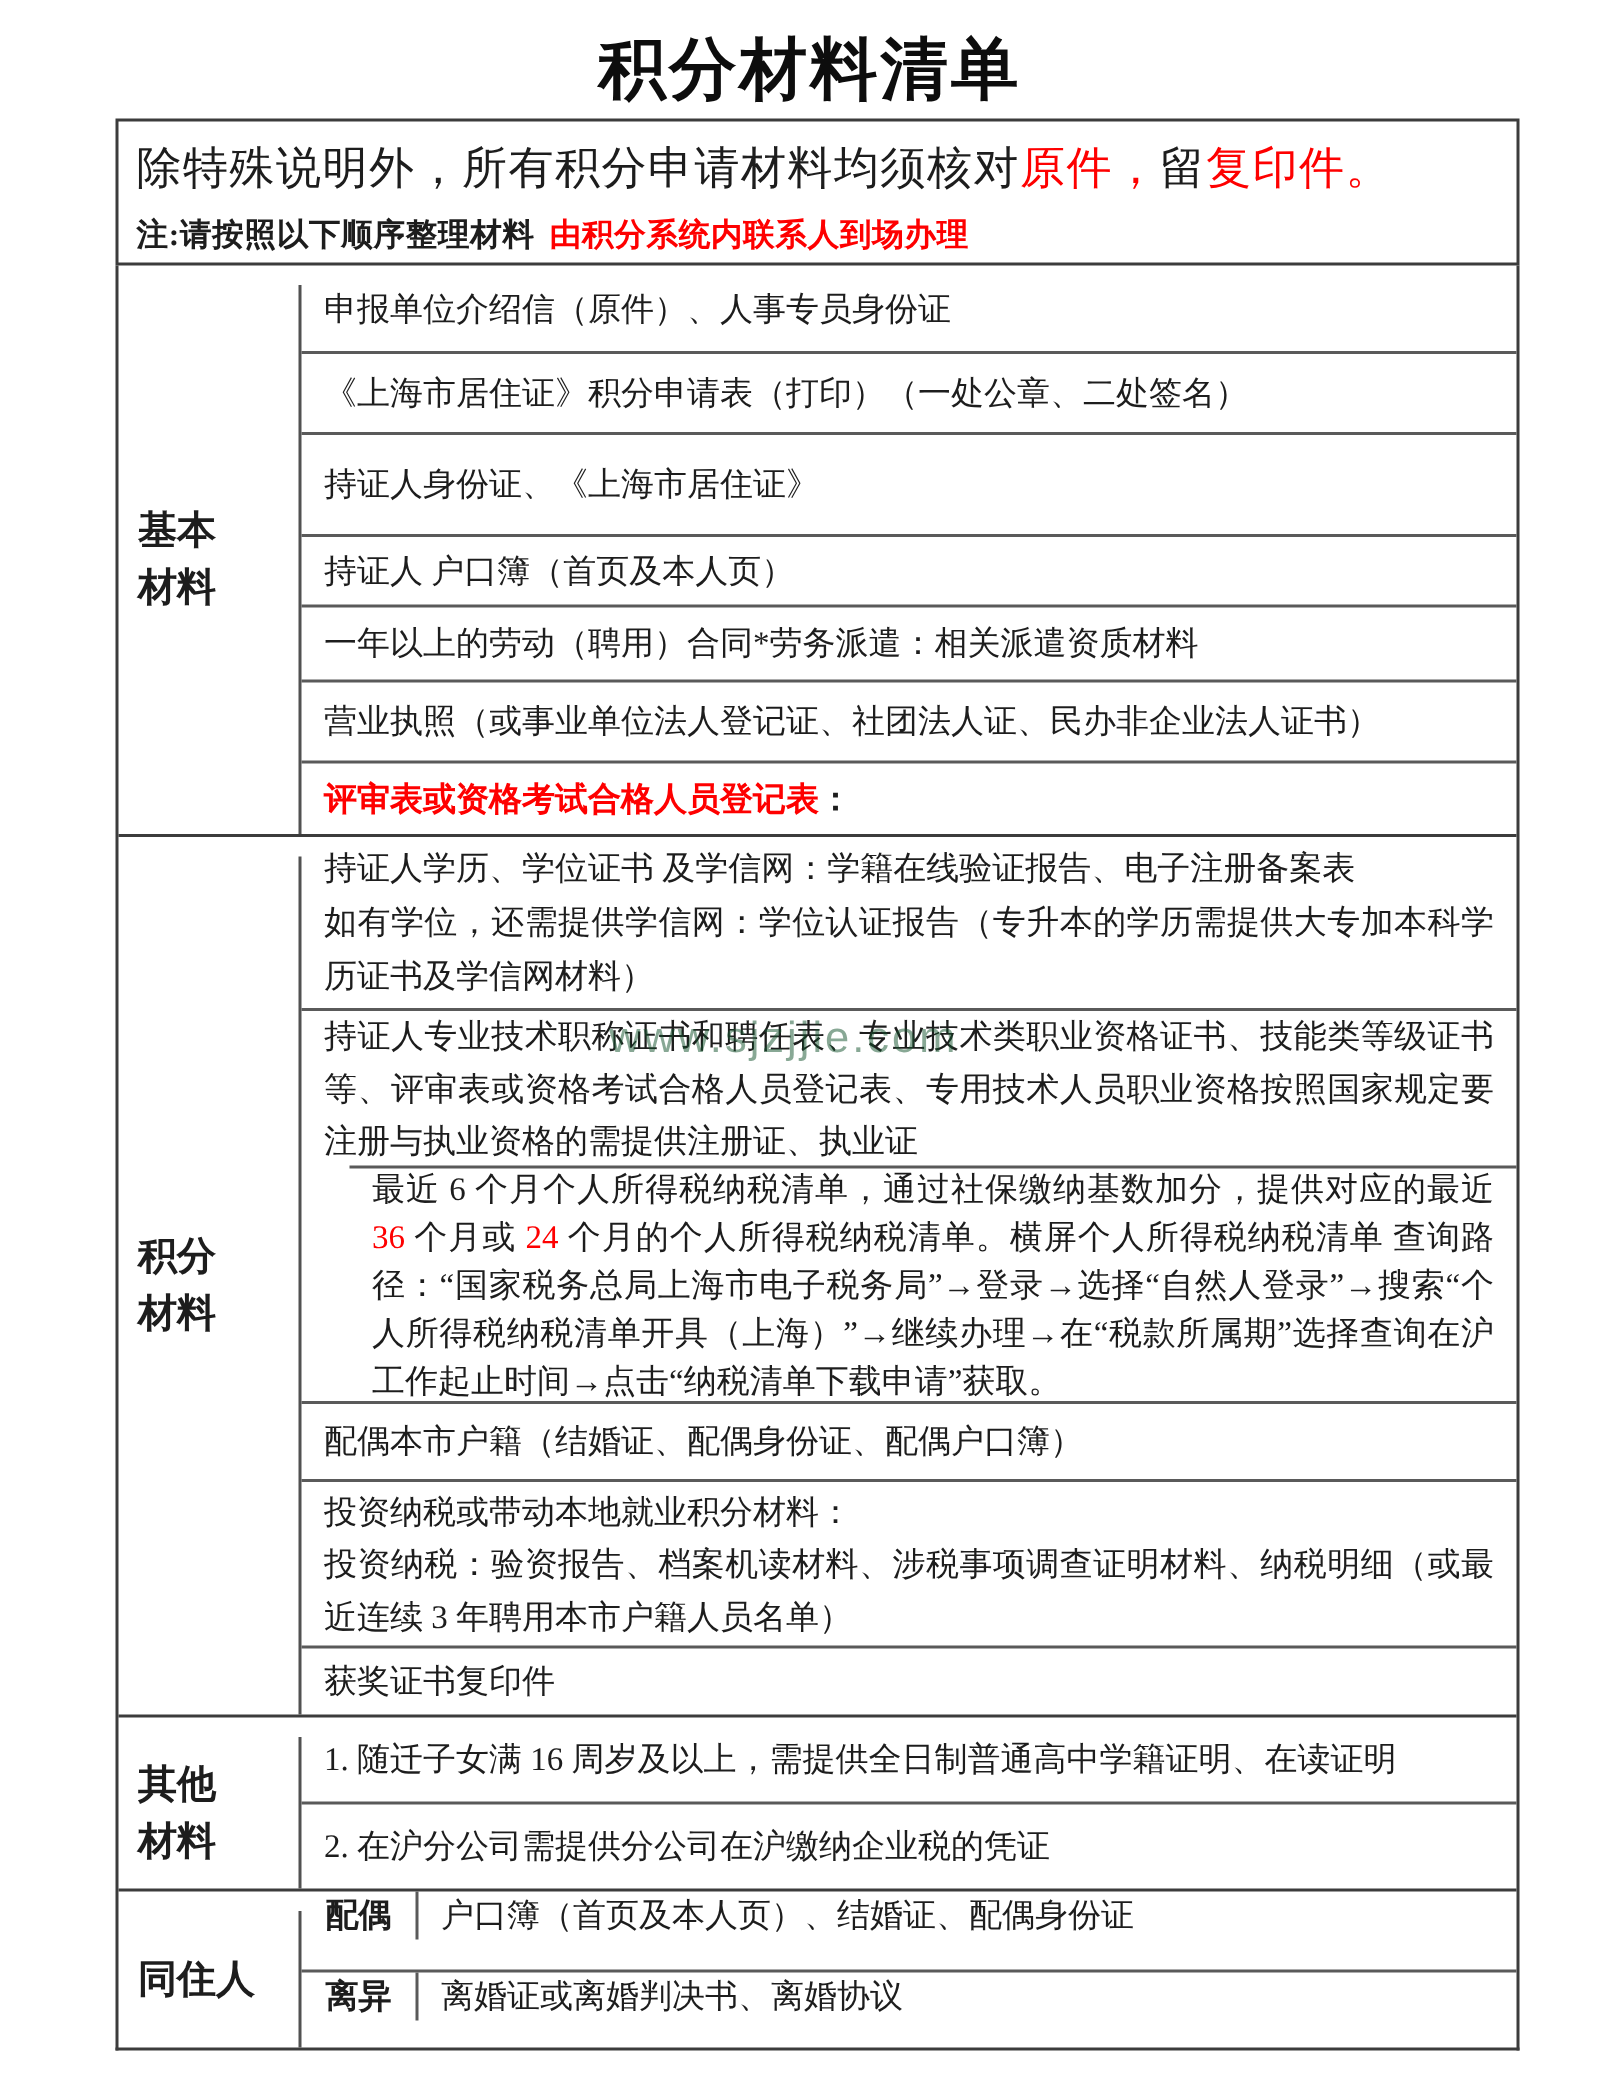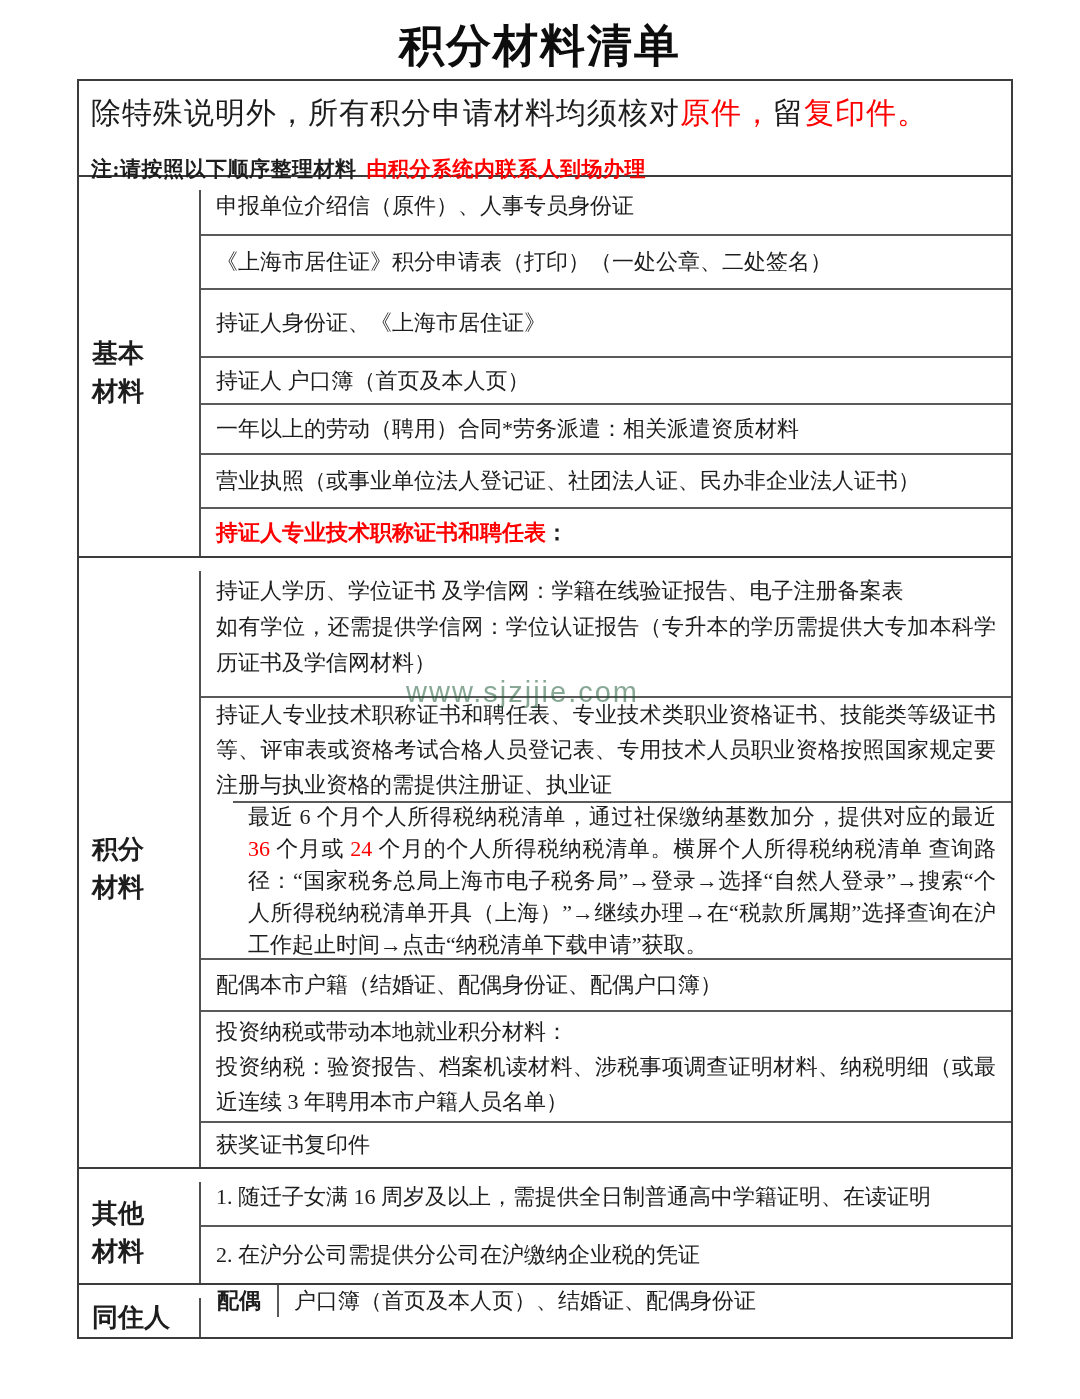--- a/index.html
+++ b/index.html
@@ -16,21 +16,21 @@
     font-family: "Liberation Sans", "DejaVu Sans", sans-serif;
     font-size: 45px; font-weight: 700; letter-spacing: 2px;
     color: #0d0d0d;
   }
   .sheet { width: 936px; margin-left: 77px; }
   .notice-box {
     border: 2px solid #3c3c3c;
     height: 98px; padding: 12px 12px 0 12px;
   }
   .notice-line1 { font-size: 30px; line-height: 40px; letter-spacing: 1px; }
-  .notice-line2 { font-size: 21px; font-weight: 700; margin-top: 22px; letter-spacing: 0.5px; }
+  .notice-line2 { font-size: 21px; font-weight: 700; margin-top: 9px; letter-spacing: 0.5px; }
   .notice-line2 .black-part { margin-right: 10px; }
   .red { color: #fe0000; }
   .bold { font-weight: 700; }
 
   .doc-table { border: 2px solid #3c3c3c; border-top: none; }
   .section { display: flex; align-items: stretch; border-top: 2px solid #3c3c3c; }
   .section:first-child { border-top: none; }
   .label-cell {
     flex: 0 0 122px; border-right: 2px solid #515151;
     display: flex; align-items: center;
@@ -104,30 +104,30 @@
         <div class="row" style="height:47px">
             <div class="jtext">持证人 户口簿（首页及本人页）</div>
           </div>
         <div class="row" style="height:50px">
             <div class="jtext">一年以上的劳动（聘用）合同*劳务派遣：相关派遣资质材料</div>
           </div>
         <div class="row" style="height:54px">
             <div class="jtext">营业执照（或事业单位法人登记证、社团法人证、民办非企业法人证书）</div>
           </div>
         <div class="row" style="height:49px">
-          <div class="jtext"><span class="red bold">持证人专业技术职称证书和聘任表</span><span class="bold">：</span></div>
+          <div class="jtext"><span class="red bold">评审表或资格考试合格人员登记表</span><span class="bold">：</span></div>
         </div>
       </div>
     </div>
 
     <div class="section">
       <div class="label-cell">积分
 材料</div>
       <div class="rows">
-        <div class="row multi lh36" style="height:138px">
+        <div class="row multi lh36" style="height:114px">
           <div class="jtext">持证人学历、学位证书 及学信网：学籍在线验证报告、电子注册备案表</div>
           <div class="jtext">如有学位，还需提供学信网：学位认证报告（专升本的学历需提供大专加本科学历证书及学信网材料）</div>
         </div>
         <div class="row lh35" style="height:105px">
           <div class="jtext">持证人专业技术职称证书和聘任表、专业技术类职业资格证书、技能类等级证书等、评审表或资格考试合格人员登记表、专用技术人员职业资格按照国家规定要注册与执业资格的需提供注册证、执业证</div>
         </div>
         <div class="row lh32" style="height:157px">
           <div class="jtext"><span>最近 6 个月个人所得税纳税清单，通过社保缴纳基数加分，提供对应的最近 </span><span class="red">36</span><span> 个月或 </span><span class="red">24</span><span> 个月的个人所得税纳税清单。横屏个人所得税纳税清单 查询路径：“国家税务总局上海市电子税务局”→登录→选择“自然人登录”→搜索“个人所得税纳税清单开具（上海）”→继续办理→在“税款所属期”选择查询在沪工作起止时间→点击“纳税清单下载申请”获取。</span></div>
         </div>
         <div class="row" style="height:52px">
@@ -156,19 +156,23 @@
       </div>
     </div>
 
     <div class="section">
       <div class="label-cell">同住人</div>
       <div class="rows">
         <div class="row cohab-row" style="height:52px">
           <div class="subtag-cell">配偶</div>
           <div class="cohab-text">户口簿（首页及本人页）、结婚证、配偶身份证</div>
         </div>
+        <div class="row cohab-row" style="height:52px">
+          <div class="subtag-cell">离异</div>
+          <div class="cohab-text">离婚证或离婚判决书、离婚协议</div>
+        </div>
       </div>
     </div>
 
   </div>
 </div>
 
 <div class="watermark">www.sjzjjie.com</div>
 
 </body></html>

